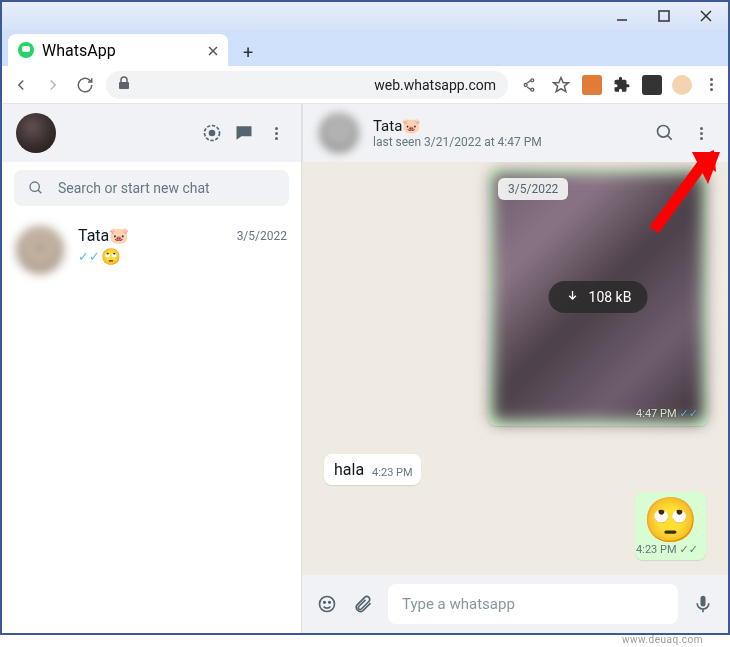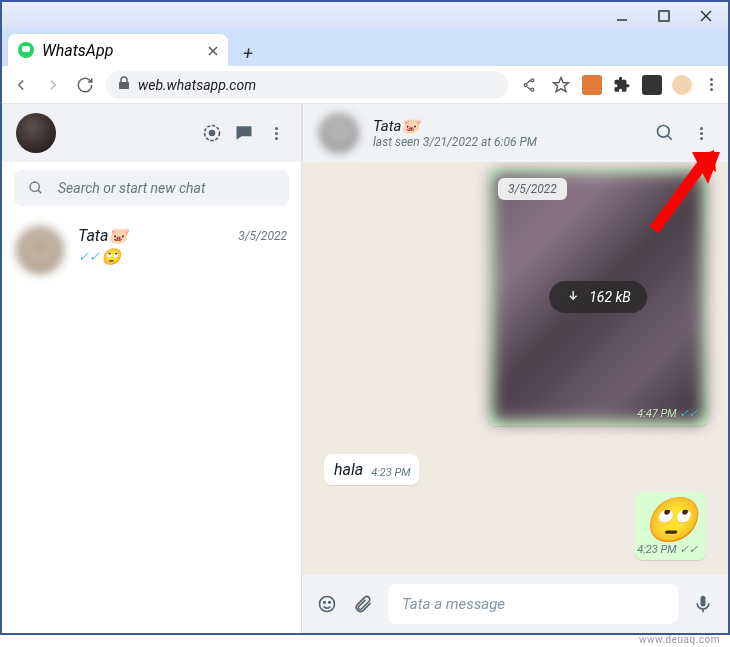--- a/index.html
+++ b/index.html
@@ -1,36 +1,36 @@
 <!DOCTYPE html>
 <html><head>
 <meta charset="utf-8">
 <style>
 * { box-sizing: border-box; margin: 0; padding: 0; font-family: -apple-system, BlinkMacSystemFont, "Segoe UI", Roboto, Helvetica, Arial, sans-serif; }
 body { width: 730px; height: 647px; overflow: hidden; background: #fff; position: relative; }
 
 
-.window { border: 2px solid #3b5998; background: #737373; width: 730px; height: 635px; display: flex; flex-direction: column; font-style: italic; }
+.window { border: 2px solid #3b5998; background: #737373; width: 730px; height: 635px; display: flex; flex-direction: column; }
 .titlebar { height: 28px; background: linear-gradient(#e8eefc, #d6e2f8); display: flex; align-items: center; justify-content: flex-end; gap: 18px; padding: 0 10px; }
 .titlebar .winbtn { width: 24px; height: 20px; display: flex; align-items: center; justify-content: center; color: #333; font-size: 14px; }
 .titlebar .winbtn svg { width: 12px; height: 12px; }
 
 
 .tabstrip { height: 36px; background: #cfe0fb; display: flex; align-items: flex-end; padding-left: 6px; }
 .tab { background: #fff; height: 32px; border-radius: 8px 8px 0 0; display: flex; align-items: center; padding: 0 10px; gap: 8px; min-width: 220px; position: relative; }
 .tab .favicon { width: 16px; height: 16px; background: #25d366; border-radius: 50%; position: relative; }
 .tab .favicon::after { content: ""; position: absolute; width: 8px; height: 6px; background: #fff; border-radius: 2px; left: 4px; top: 4px; }
 .tab .close { margin-left: auto; color: #555; }
 .newtab { width: 28px; height: 28px; display: flex; align-items: center; justify-content: center; margin-left: 6px; color: #333; font-size: 18px; }
 
 
 .addrbar { height: 38px; background: #fff; border-bottom: 1px solid #e5e5e5; display: flex; align-items: center; padding: 0 8px; gap: 10px; }
 .navicon { width: 22px; height: 22px; display: flex; align-items: center; justify-content: center; color: #5f6368; }
 .navicon svg { width: 18px; height: 18px; }
-.omnibox { flex: 1; height: 28px; background: #f1f3f4; border-radius: 14px; display: flex; align-items: center; padding: 0 12px; gap: 8px; color: #202124; font-size: 14px; }
+.omnibox { flex: 1; height: 28px; background: #f1f3f4; border-radius: 14px; display: flex; align-items: center; padding: 0 12px; gap: 8px; color: #202124; font-size: 14px; justify-content: space-between; }
 .omnibox .lock { color: #5f6368; }
 .ext-icons { display: flex; align-items: center; gap: 10px; }
 .ext { width: 20px; height: 20px; border-radius: 3px; }
 .ext.fox { background: #e07b39; }
 .ext.puzzle { color: #333; }
 .ext.sq { background: #333; }
 .ext.ava { background: #f2d4b0; border-radius: 50%; }
 .kebab { color: #5f6368; display:flex; flex-direction:column; gap:2px; align-items:center; justify-content:center; width:18px;}
 .kebab span { width:3px; height:3px; background:#5f6368; border-radius:50%; }
 
@@ -84,21 +84,21 @@
 .msg-emoji .tm2 { position:absolute; right:8px; bottom:4px; font-size: 11px; color: #667781; display:flex; gap:3px; align-items:center; }
 
 
 .composer { height: 58px; background: #f0f2f5; display: flex; align-items: center; padding: 0 14px; gap: 14px; }
 .comp-input { flex: 1; height: 40px; background: #fff; border-radius: 8px; display: flex; align-items: center; padding: 0 14px; color: #8696a0; font-size: 15px; }
 
 
 .arrow { position: absolute; right: 6px; top: 150px; z-index: 50; pointer-events: none; }
 
 
-.wm { position:absolute; bottom:2px; right:10px; font-size:10px; color:#999; letter-spacing:0.5px; }
+.wm { position:absolute; bottom:2px; right:27px; font-size:10px; color:#999; letter-spacing:0.5px; }
 
 .share-icon svg { width:16px; height:16px; }
 </style>
 </head>
 <body>
 
 <div class="window">
 
   <div class="titlebar">
     <div class="winbtn">
@@ -238,21 +238,21 @@
           </div>
         </div>
       </div>
     </div>
 
     <div class="right">
       <div class="chat-header">
         <div class="ch-avatar"></div>
         <div class="ch-info">
           <div class="ch-name">Tata🐷</div>
-          <div class="ch-status">last seen 3/21/2022 at 6:06 PM</div>
+          <div class="ch-status">last seen 3/21/2022 at 4:47 PM</div>
         </div>
         <div class="hicon">
             <svg viewBox="0 0 24 24" fill="none" stroke="#54656f" stroke-width="2">
               <circle cx="10" cy="10" r="7"></circle>
               <line x1="20" y1="20" x2="15" y2="15"></line>
             </svg>
           </div>
         <div class="hicon">
             <div class="kebab">
               <span></span>
@@ -266,21 +266,21 @@
 
         <div class="msg-image">
           <div class="datebadge">3/5/2022</div>
           <div class="imgblur"></div>
           <div class="dlbadge">
             <svg width="16" height="16" viewBox="0 0 24 24" fill="#fff">
                 <path d="M12 3v12m0 0l-5-5m5 5l5-5M4 20h16"></path>
                 <path d="M12 3v12" stroke="#fff" stroke-width="2"></path>
                 <polyline points="7 10 12 15 17 10" fill="none" stroke="#fff" stroke-width="2"></polyline>
               </svg>
-            <span>162 kB</span>
+            <span>108 kB</span>
           </div>
           <div class="msg-time">
             <span>4:47 PM</span>
             <span class="chk">✓✓</span>
           </div>
         </div>
 
         <div class="msg-in">
           <span class="txt">hala</span>
           <span class="tm">4:23 PM</span>
@@ -304,21 +304,21 @@
               <circle cx="15" cy="10" r="1" fill="#54656f"></circle>
               <path d="M8 15c1 1.5 2.5 2 4 2s3-.5 4-2"></path>
             </svg>
           </div>
         <div class="hicon">
             <svg viewBox="0 0 24 24" fill="none" stroke="#54656f" stroke-width="2">
               <path d="M21 11l-9 9a5 5 0 0 1-7-7l9-9a3.5 3.5 0 0 1 5 5l-9 9a2 2 0 0 1-3-3l8-8"></path>
             </svg>
           </div>
         <div class="comp-input">
-          <span>Tata a message</span>
+          <span>Type a whatsapp</span>
         </div>
         <div class="hicon">
             <svg viewBox="0 0 24 24" fill="#54656f">
               <path d="M12 2a3 3 0 0 0-3 3v7a3 3 0 0 0 6 0V5a3 3 0 0 0-3-3z"></path>
               <path d="M5 11a7 7 0 0 0 14 0" fill="none" stroke="#54656f" stroke-width="2"></path>
               <line x1="12" y1="18" x2="12" y2="22" stroke="#54656f" stroke-width="2"></line>
             </svg>
           </div>
       </div>
     </div>

